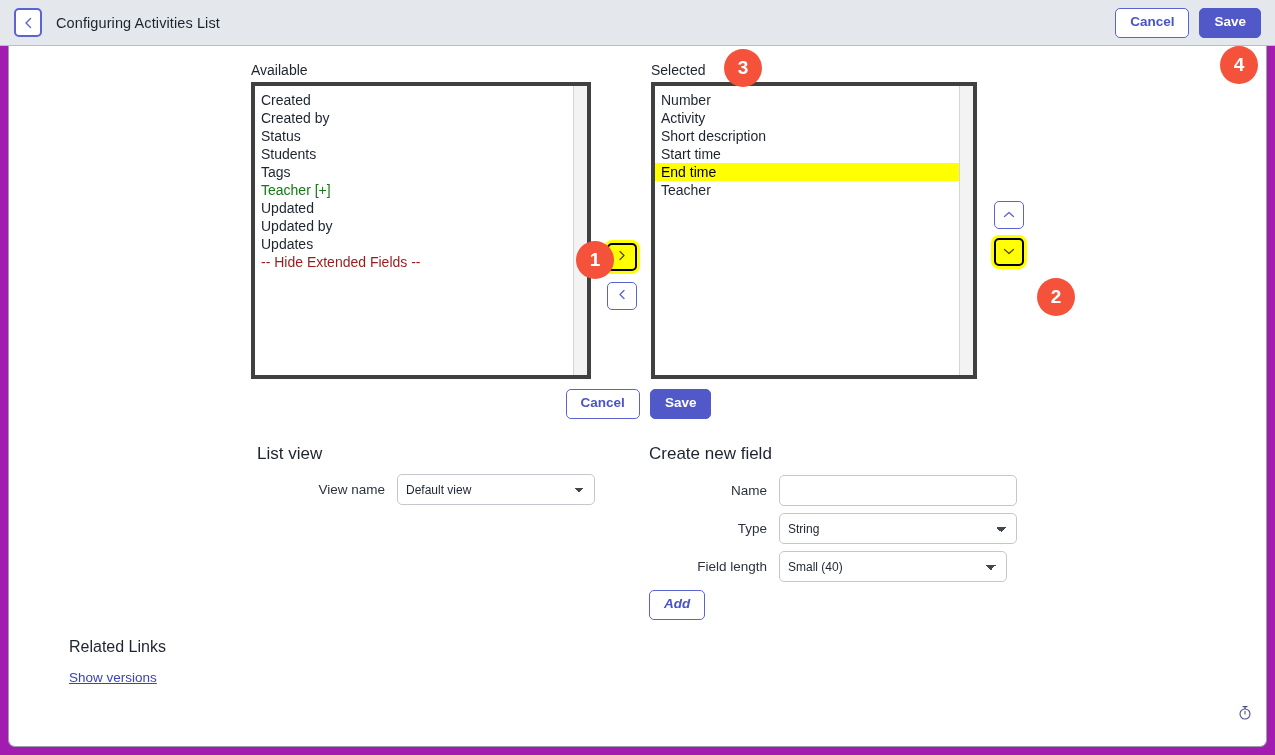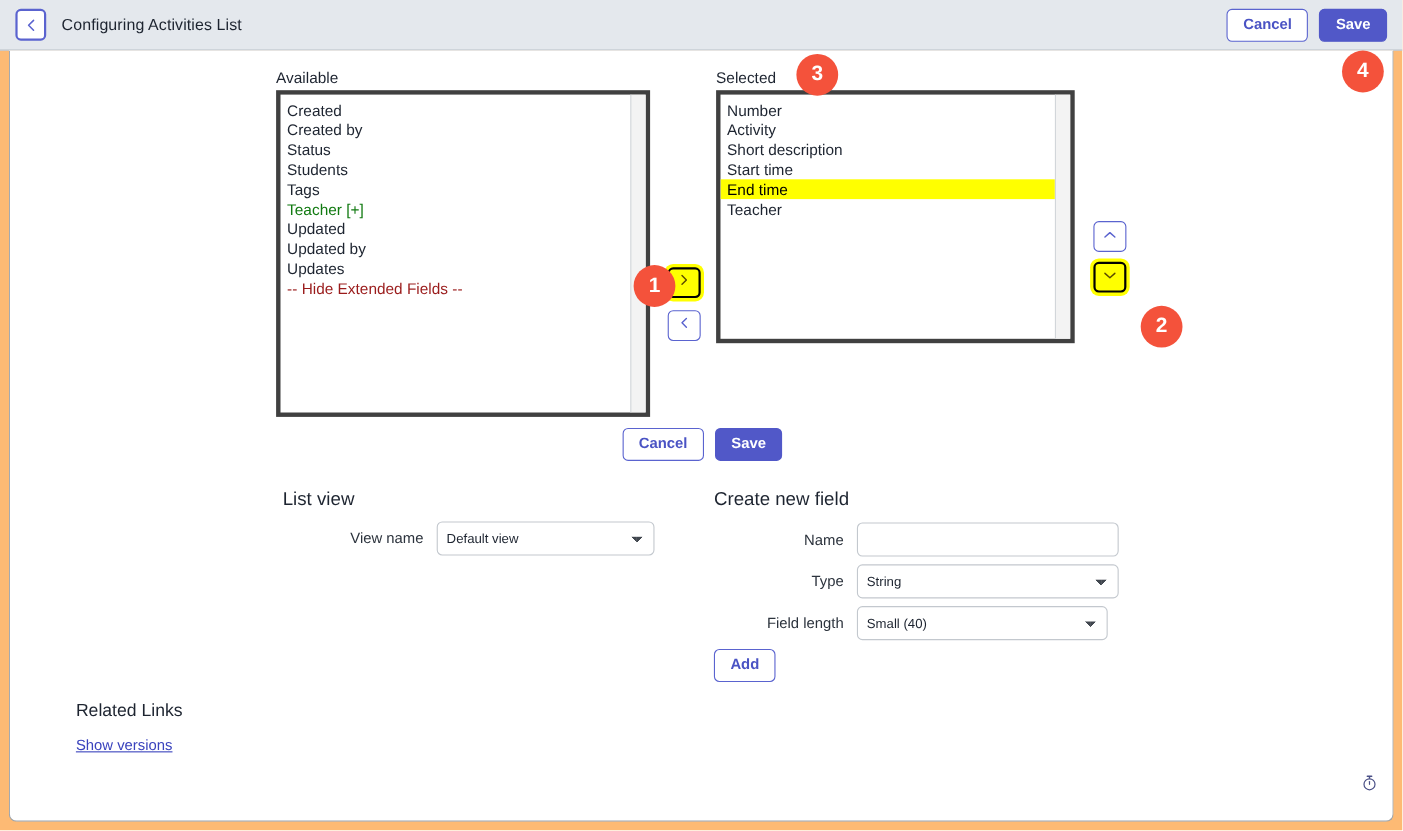--- a/index.html
+++ b/index.html
@@ -6,21 +6,21 @@
   html, body {
     margin: 0; padding: 0;
     width: 1275px; height: 755px;
     background: #ffffff;
     font-family: "Liberation Sans", sans-serif;
     overflow: hidden;
   }
   .app {
     position: relative;
     width: 1275px; height: 755px;
-    background: #fdba74;
+    background: #a21caf;
   }
 
   
   .header {
     position: absolute; left: 0; top: 0;
     width: 1275px; height: 46px;
     background: #e4e8ed;
     border-bottom: 1px solid #b8bfc8;
     display: flex; align-items: center;
   }
@@ -191,20 +191,21 @@
       linear-gradient(135deg, #41474f 50%, transparent 50%);
     background-position:
       calc(100% - 15px) 13px,
       calc(100% - 10px) 13px;
     background-size: 5px 5px, 5px 5px;
     background-repeat: no-repeat;
     cursor: pointer;
   }
   .add-btn {
     position: absolute;
+    font-style: italic;
   }
 
   
   .rl-title {
     position: absolute;
     font-size: 16px;
     color: #1d2430;
   }
   .rl-link {
     position: absolute;
@@ -271,21 +272,21 @@
       </div>
       <div class="arrow-btn" style="left:598px; top:236px;">
         <span>
           <svg width="12" height="13" viewBox="0 0 12 13" fill="none">
             <path d="M8 2.5 L4 6.5 L8 10.5" stroke="#5a63cf" stroke-width="1.3" stroke-linecap="round" stroke-linejoin="round"></path>
           </svg>
         </span>
       </div>
 
       <div class="col-label" style="left:642px; top:16px;">Selected</div>
-      <div class="listbox" style="left:642px; top:36px; width:326px; height:230px;">
+      <div class="listbox" style="left:642px; top:36px; width:326px; height:297px;">
         <div class="list-inner" id="selected-list">
             <div class="list-item">Number</div>
             <div class="list-item">Activity</div>
             <div class="list-item">Short description</div>
             <div class="list-item">Start time</div>
             <div class="list-item sel">End time</div>
             <div class="list-item">Teacher</div>
           </div>
         <div class="list-scroll"></div>
       </div>

